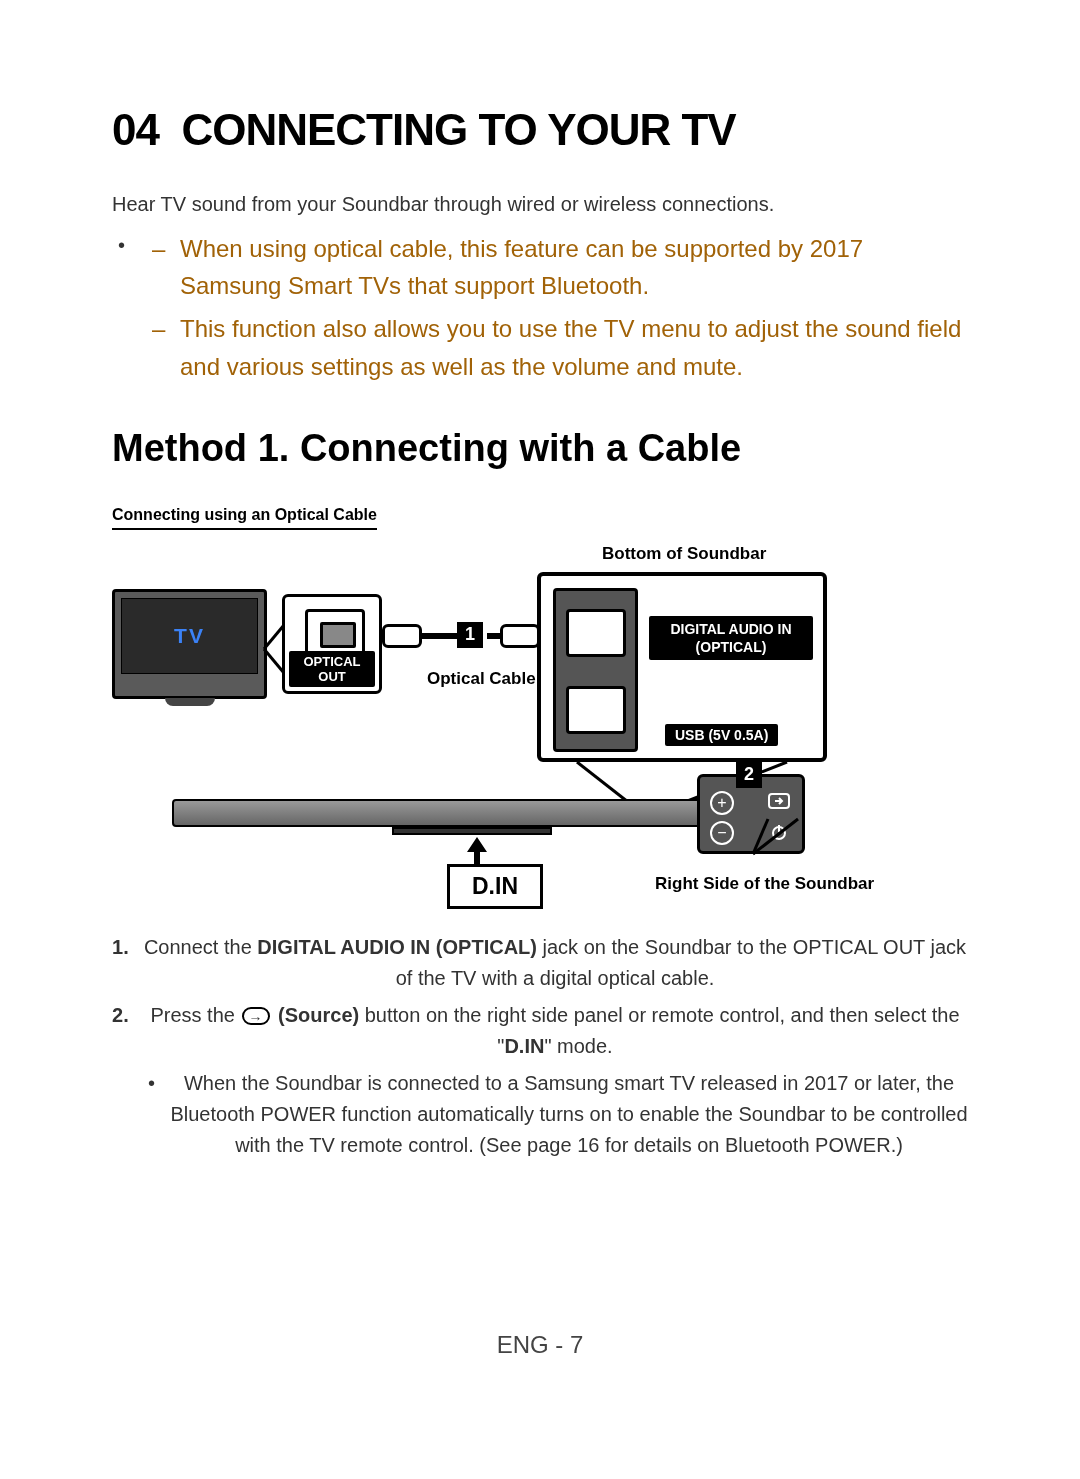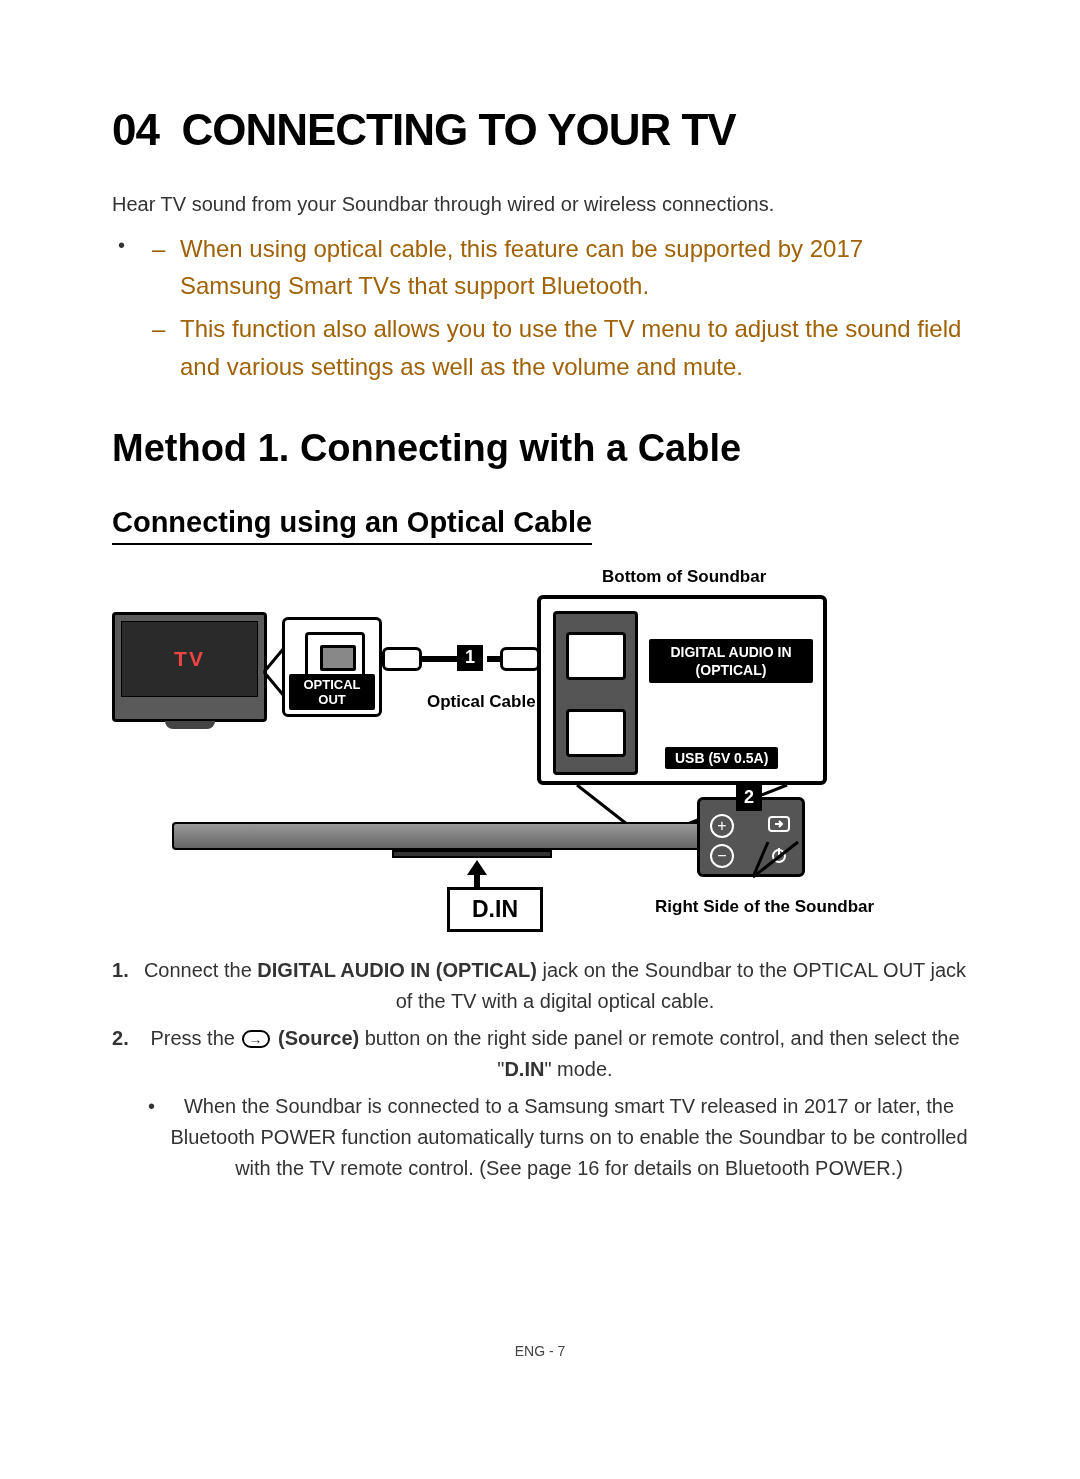--- a/index.html
+++ b/index.html
@@ -61,26 +61,26 @@
       position: absolute;
       left: -28px;
     }
     .method-title {
       font-size: 38px;
       font-weight: bold;
       margin-top: 42px;
       margin-bottom: 36px;
     }
     .sub-title {
-      font-size: 29px;
+      font-size: 16px;
       font-weight: bold;
       border-bottom: 2px solid #000;
       display: inline-block;
       padding-bottom: 4px;
-      margin-bottom: 22px;
+      margin-bottom: 14px;
     }
     .diagram {
       position: relative;
       width: 100%;
       height: 360px;
       margin-bottom: 28px;
     }
     .diagram-label-top {
       position: absolute;
       left: 490px;
@@ -102,21 +102,21 @@
       position: absolute;
       left: 6px;
       top: 6px;
       right: 6px;
       bottom: 22px;
       background: #2a2a2a;
       border: 1px solid #000;
       display: flex;
       align-items: center;
       justify-content: center;
-      color: #ef4444;
+      color: #3b82f6;
       font-weight: bold;
       font-size: 21px;
       letter-spacing: 2px;
     }
     .tv-stand {
       position: absolute;
       left: 50%;
       bottom: -10px;
       width: 50px;
       height: 8px;
@@ -394,21 +394,21 @@
       left: 4px;
       top: -3px;
       font-size: 14px;
     }
     .bold { font-weight: bold; }
     .footer {
       position: absolute;
       bottom: 120px;
       left: 50%;
       transform: translateX(-50%);
-      font-size: 14px;
+      font-size: 24px;
       color: #444;
     }
   </style>
 </head>
 <body>
 
 
 
 <h1 class="section-title">
   <span>04</span>&nbsp;&nbsp;<span>CONNECTING TO YOUR TV</span>

